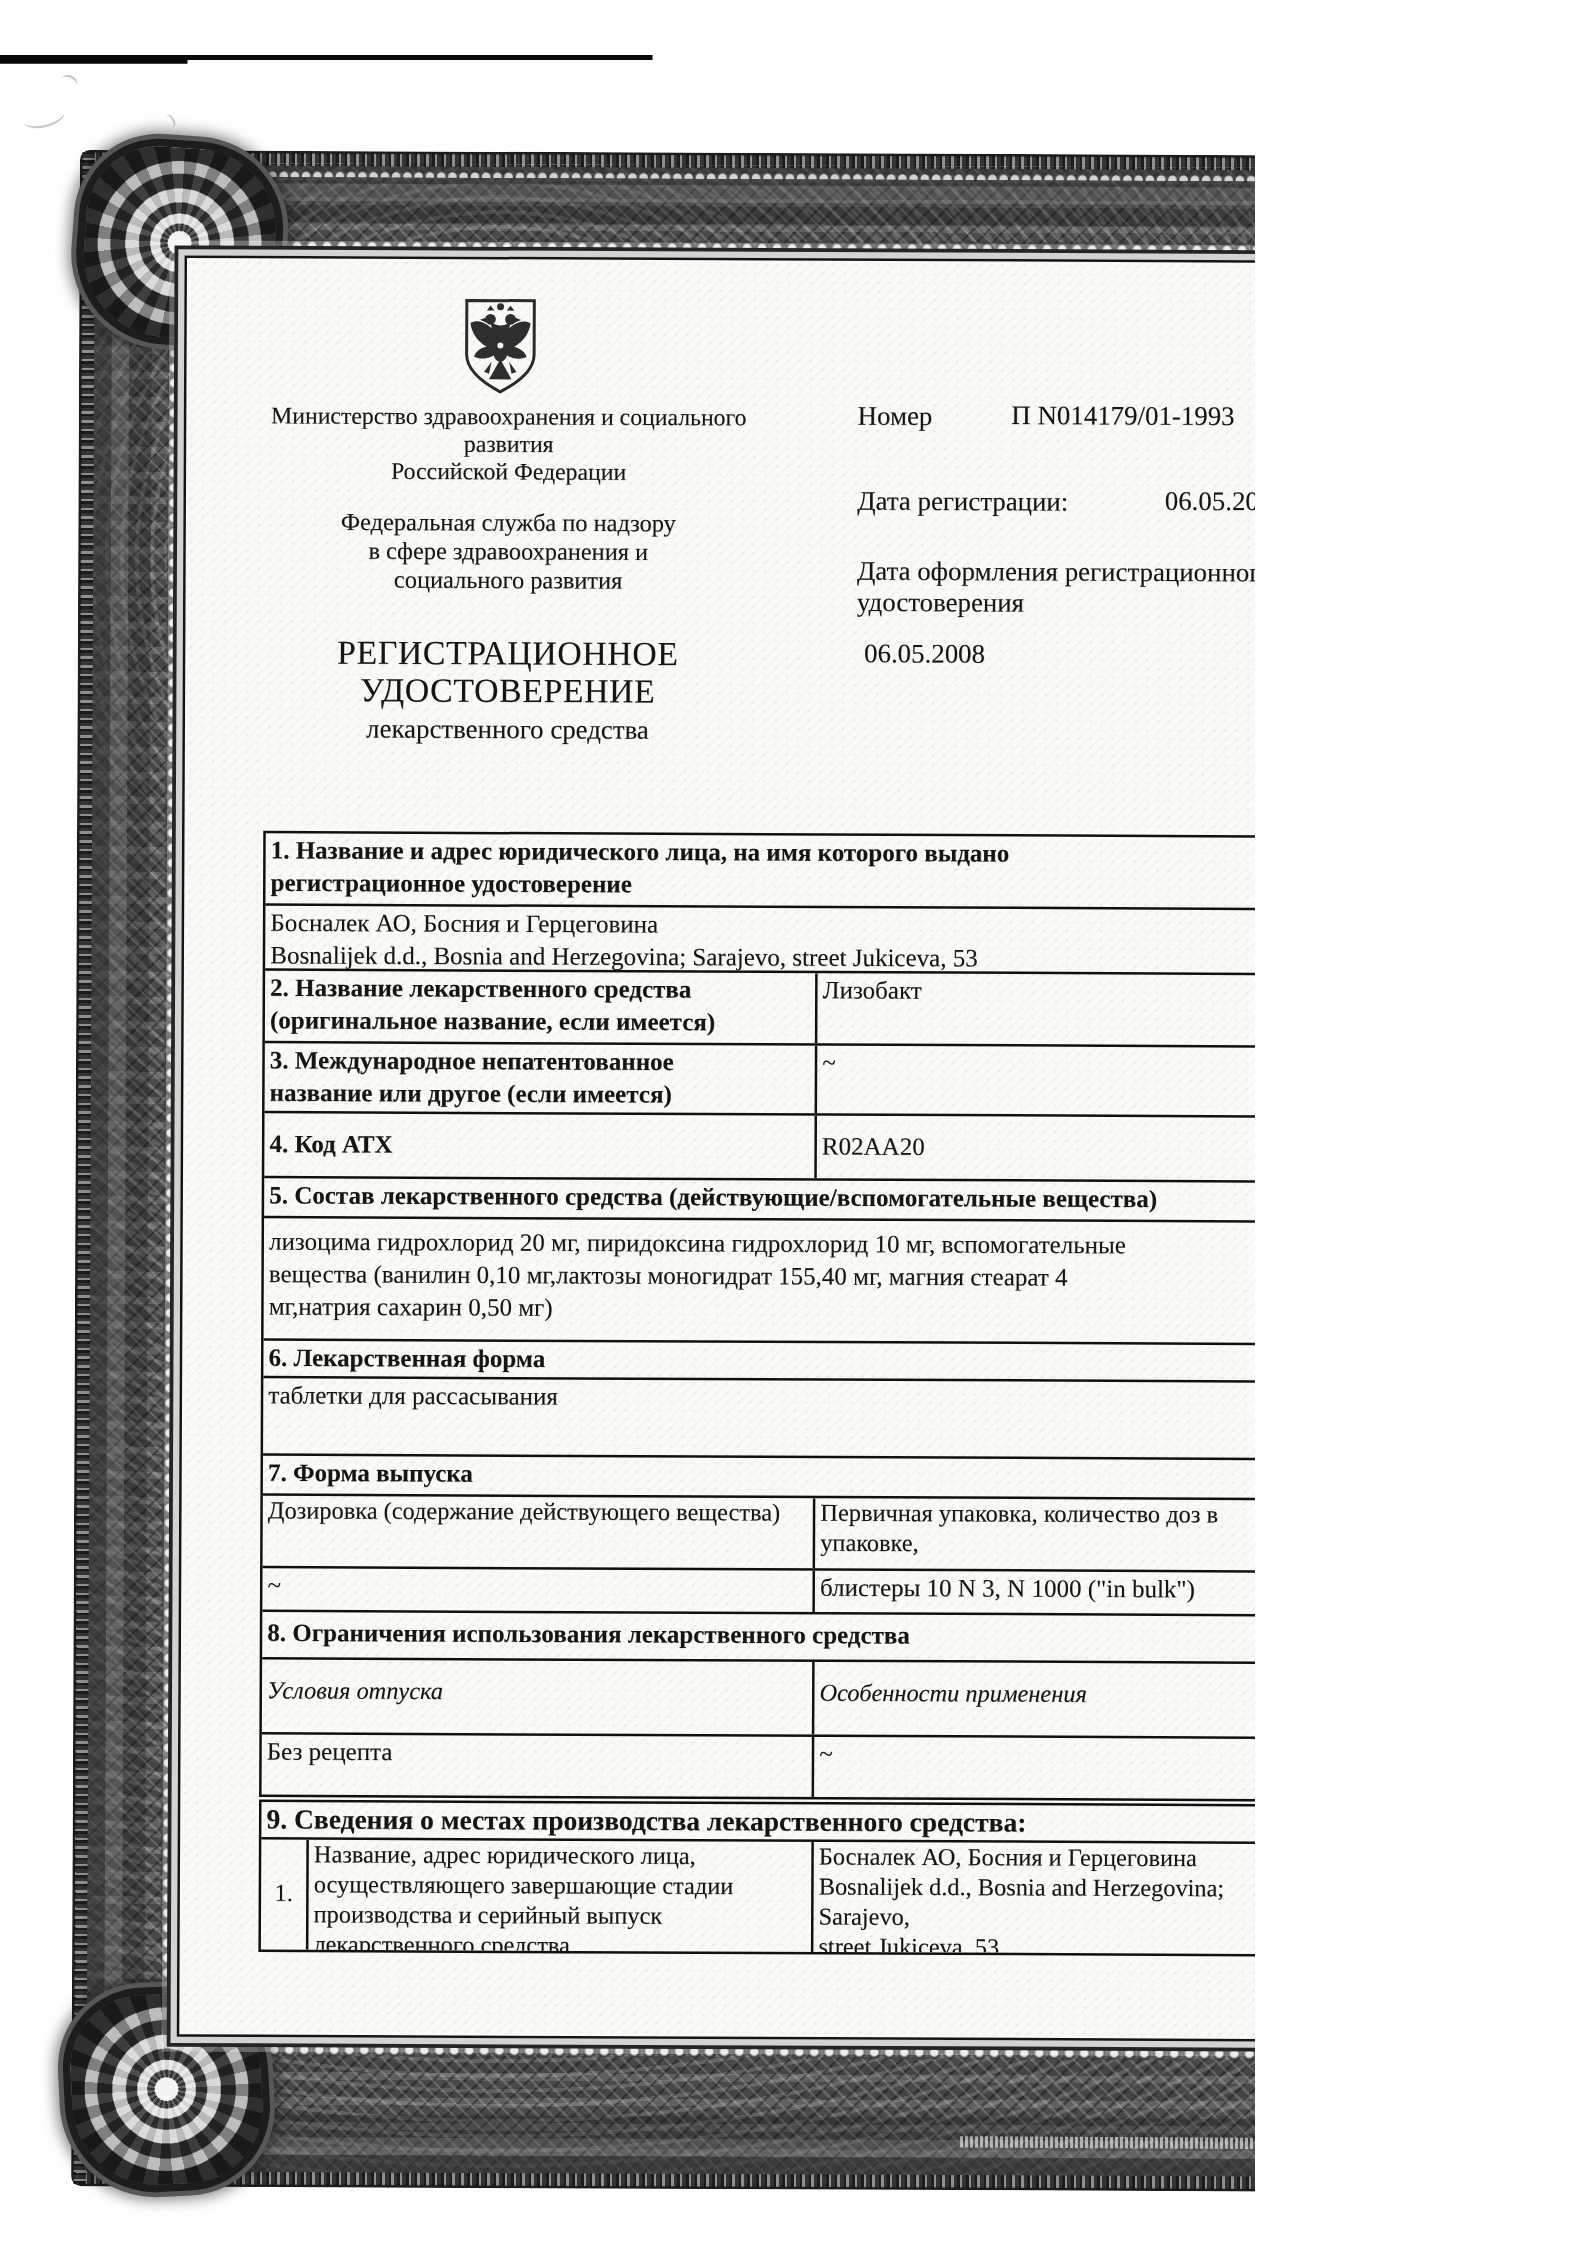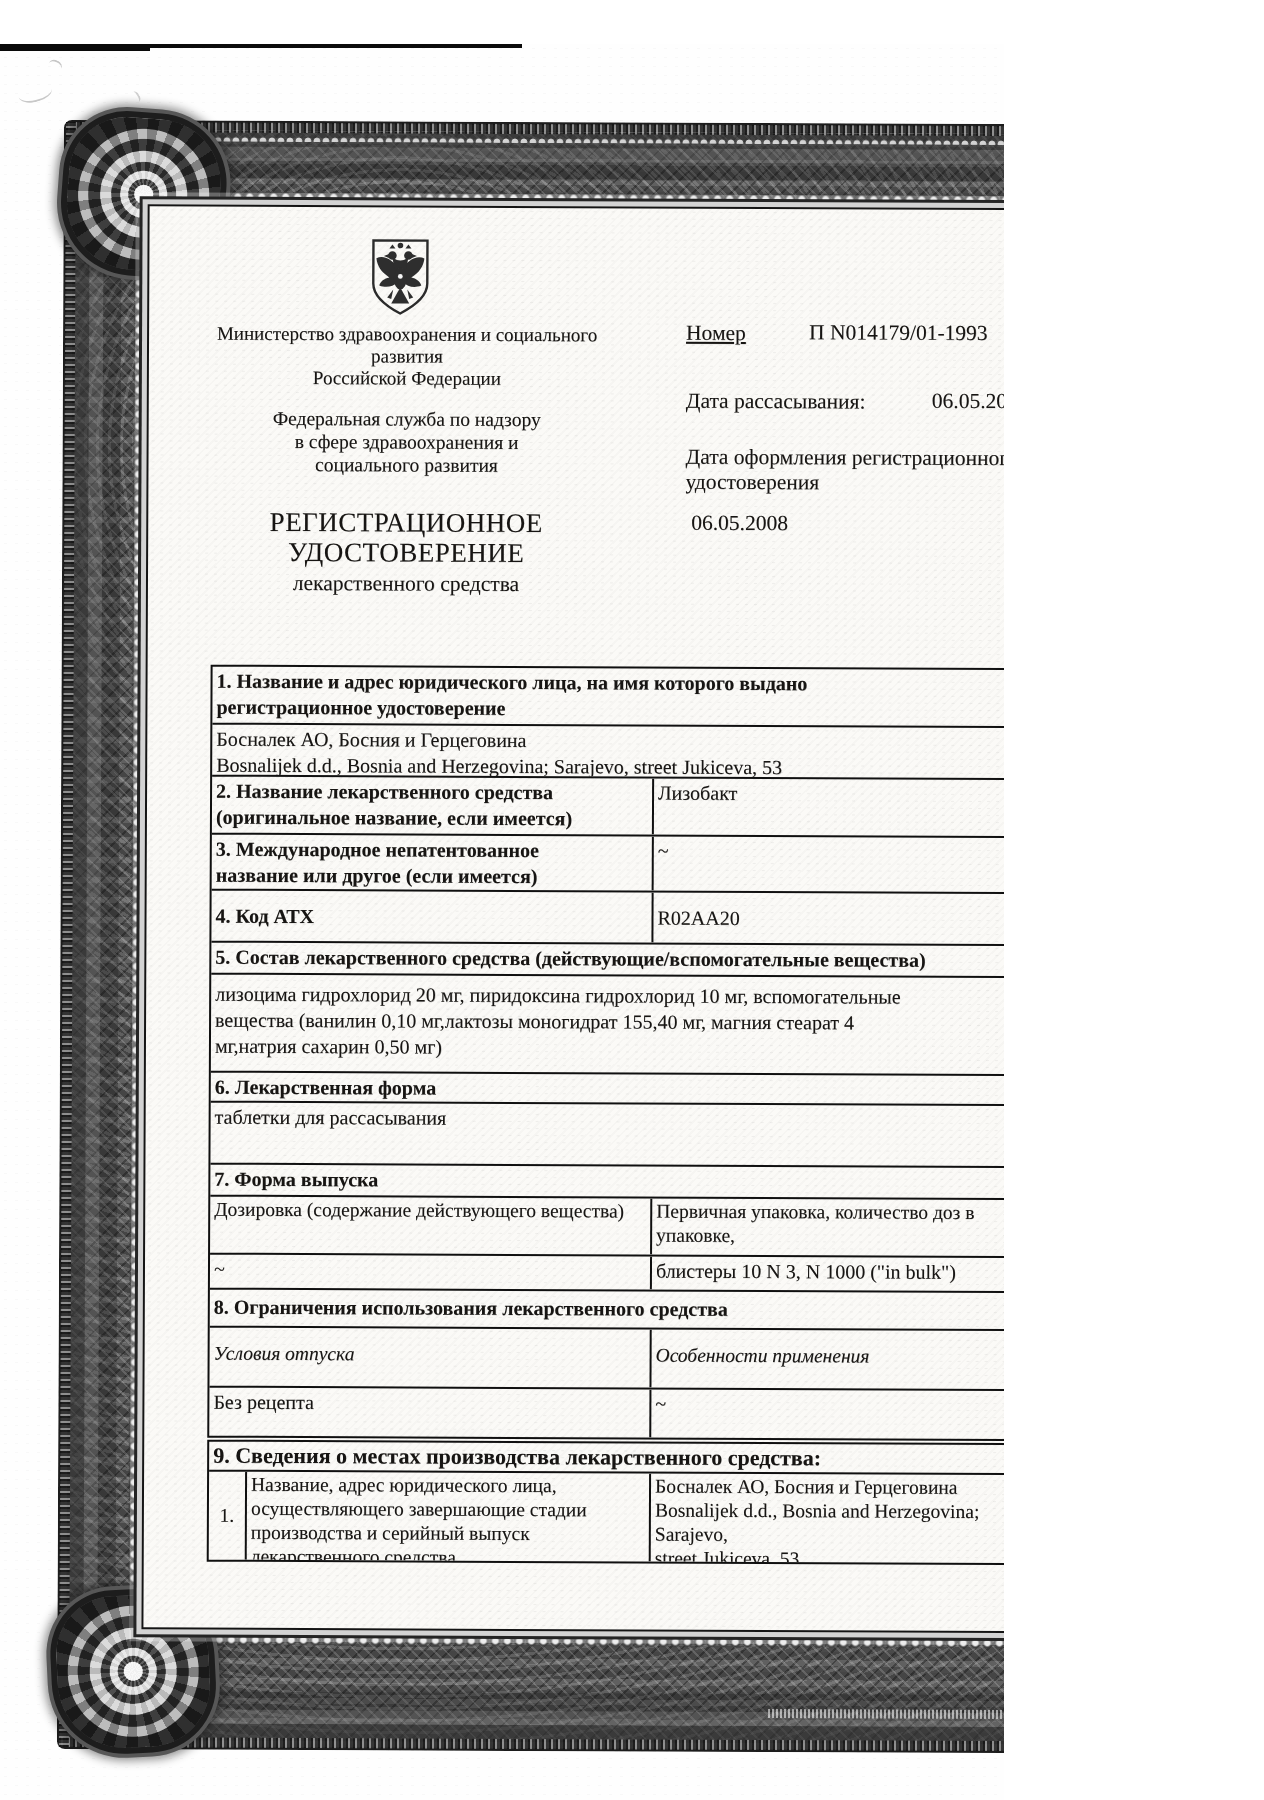--- a/index.html
+++ b/index.html
@@ -73,21 +73,21 @@
   }
 
   
   .emblem{position:absolute;left:217px;top:30px;width:68px;height:80px;}
   .hdr-center{position:absolute;left:38px;width:440px;text-align:center;}
   .ministry{top:116px;font-size:19px;line-height:22px;}
   .service{top:200px;font-size:19.5px;line-height:23px;}
   .doc-title{top:300px;font-size:27px;line-height:30px;letter-spacing:.5px;}
   .doc-subtitle{top:364px;font-size:21.5px;}
   .fld{position:absolute;font-size:21.5px;white-space:nowrap;}
-  .f-number-label{left:537px;top:112px;text-decoration:underline;}
+  .f-number-label{left:537px;top:112px;}
   .f-number-value{left:660px;top:111px;}
   .f-regdate-label{left:537px;top:180px;}
   .f-regdate-value{left:783px;top:179px;}
   .f-issue-label{left:537px;top:236px;width:400px;line-height:25px;white-space:normal;}
   .f-issue-value{left:543px;top:302px;}
 
   
   .tbl{position:absolute;left:63px;top:458px;width:853px;border:2px solid #101010;box-sizing:border-box;}
   .tbl2{position:absolute;left:63px;top:1233px;width:853px;border:2px solid #101010;box-sizing:border-box;}
   .row{position:relative;border-top:2px solid #101010;box-sizing:border-box;overflow:hidden;}
@@ -175,21 +175,21 @@
         <div>социального развития</div>
       </div>
       <div class="hdr-center doc-title">
         <div>РЕГИСТРАЦИОННОЕ</div>
         <div>УДОСТОВЕРЕНИЕ</div>
       </div>
       <div class="hdr-center doc-subtitle">лекарственного средства</div>
 
       <div class="fld f-number-label">Номер</div>
       <div class="fld f-number-value">П N014179/01-1993</div>
-      <div class="fld f-regdate-label">Дата рассасывания:</div>
+      <div class="fld f-regdate-label">Дата регистрации:</div>
       <div class="fld f-regdate-value">06.05.2008</div>
       <div class="fld f-issue-label">Дата оформления регистрационного удостоверения</div>
       <div class="fld f-issue-value">06.05.2008</div>
 
       <div class="tbl">
 
         <div class="row first h56 fs20 bold">
           <div class="cell">
             <div>1. Название и адрес юридического лица, на имя которого выдано</div>
             <div>регистрационное удостоверение</div>

